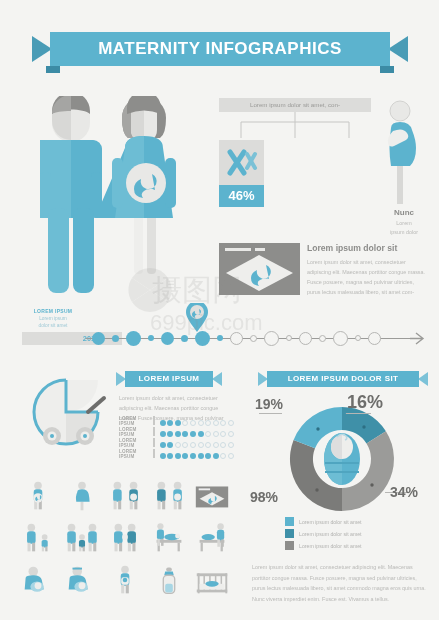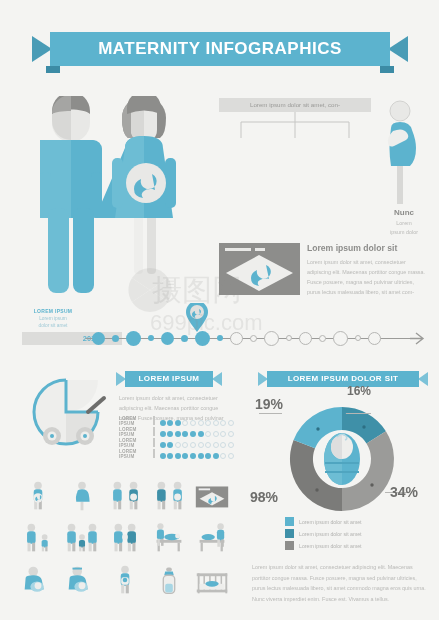--- a/index.html
+++ b/index.html
@@ -117,20 +117,35 @@
     </g>
   </svg>
 
   <div style="position:absolute;left:219px;top:98px;width:152px;height:14px;background:#dcdcda;">
     <div style="line-height:14px;text-align:center;font-size:6.2px;color:#9a9a98;">Lorem ipsum dolor sit amet, con-</div>
   </div>
   <svg style="position:absolute;left:219px;top:112px;" width="152" height="28">
     <path d="M76 0 v10 M22 10 h108 M22 10 v16 M76 10 v16 M130 10 v16" stroke="#c6c6c4" stroke-width="1" fill="none"></path>
   </svg>
 
+  <div class="card" style="left:219px;top:140px;">
+    <div class="ico">
+      <svg width="45" height="45" viewBox="0 0 45 45">
+        <g stroke="#5cb3ce" stroke-width="5" stroke-linecap="round" fill="none">
+          <path d="M11 12 L25 33"></path>
+            <path d="M25 12 L11 33"></path>
+        </g>
+        <g stroke="#7bc1d6" stroke-width="4" stroke-linecap="round" fill="none">
+          <path d="M28 14 L36 28"></path>
+            <path d="M36 14 L28 28"></path>
+        </g>
+      </svg>
+    </div>
+    <div class="pct">46%</div>
+  </div>
 
 
 
   <svg style="position:absolute;left:219px;top:243px;" width="81" height="52">
     <rect width="81" height="52" fill="#8d8d8b"></rect>
     <rect x="6" y="5" width="26" height="3" fill="#e8e8e6"></rect>
     <rect x="36" y="5" width="10" height="3" fill="#e8e8e6"></rect>
     <path d="M40 12 L74 30 L40 48 L7 30 Z" fill="#eeeeec"></path>
     <path d="M47 22 a7 7 0 1 1 -9 5 q-6 3 -6 8 q0 7 8 8 q-3 -4 1 -6 q5 -3 9 -1" fill="#5cb3ce"></path>
   </svg>
@@ -269,21 +284,21 @@
   <div class="leader" style="left:259px;top:413px;width:22px;"></div>
   <svg class="leader" style="left:281px;top:413px;background:none;" width="18" height="18">
     <path d="M0 0 L14 14" stroke="#b6b6b4" stroke-width="1" fill="none"></path>
     </svg>
   <div class="pctlab" style="left:255px;top:396px;font-size:14px;">19%</div>
 
   <div class="leader" style="left:347px;top:413px;width:24px;"></div>
   <svg class="leader" style="left:333px;top:413px;background:none;" width="16" height="16">
     <path d="M14 0 L0 13" stroke="#b6b6b4" stroke-width="1" fill="none"></path>
     </svg>
-  <div class="pctlab" style="left:347px;top:384px;font-size:12px;text-align:center;">16%</div>
+  <div class="pctlab" style="left:347px;top:392px;font-size:18px;text-align:center;">16%</div>
 
   <div class="leader" style="left:253px;top:497px;width:22px;"></div>
   <svg class="leader" style="left:275px;top:483px;background:none;" width="16" height="16">
     <path d="M16 14 L0 14" stroke="#b6b6b4" stroke-width="1" fill="none"></path>
     <path d="M16 14 L4 2" stroke="#b6b6b4" stroke-width="1" fill="none"></path>
     </svg>
   <div class="pctlab" style="left:250px;top:489px;font-size:14px;">98%</div>
 
   <div class="leader" style="left:385px;top:492px;width:22px;"></div>
   <svg class="leader" style="left:371px;top:478px;background:none;" width="16" height="16">

